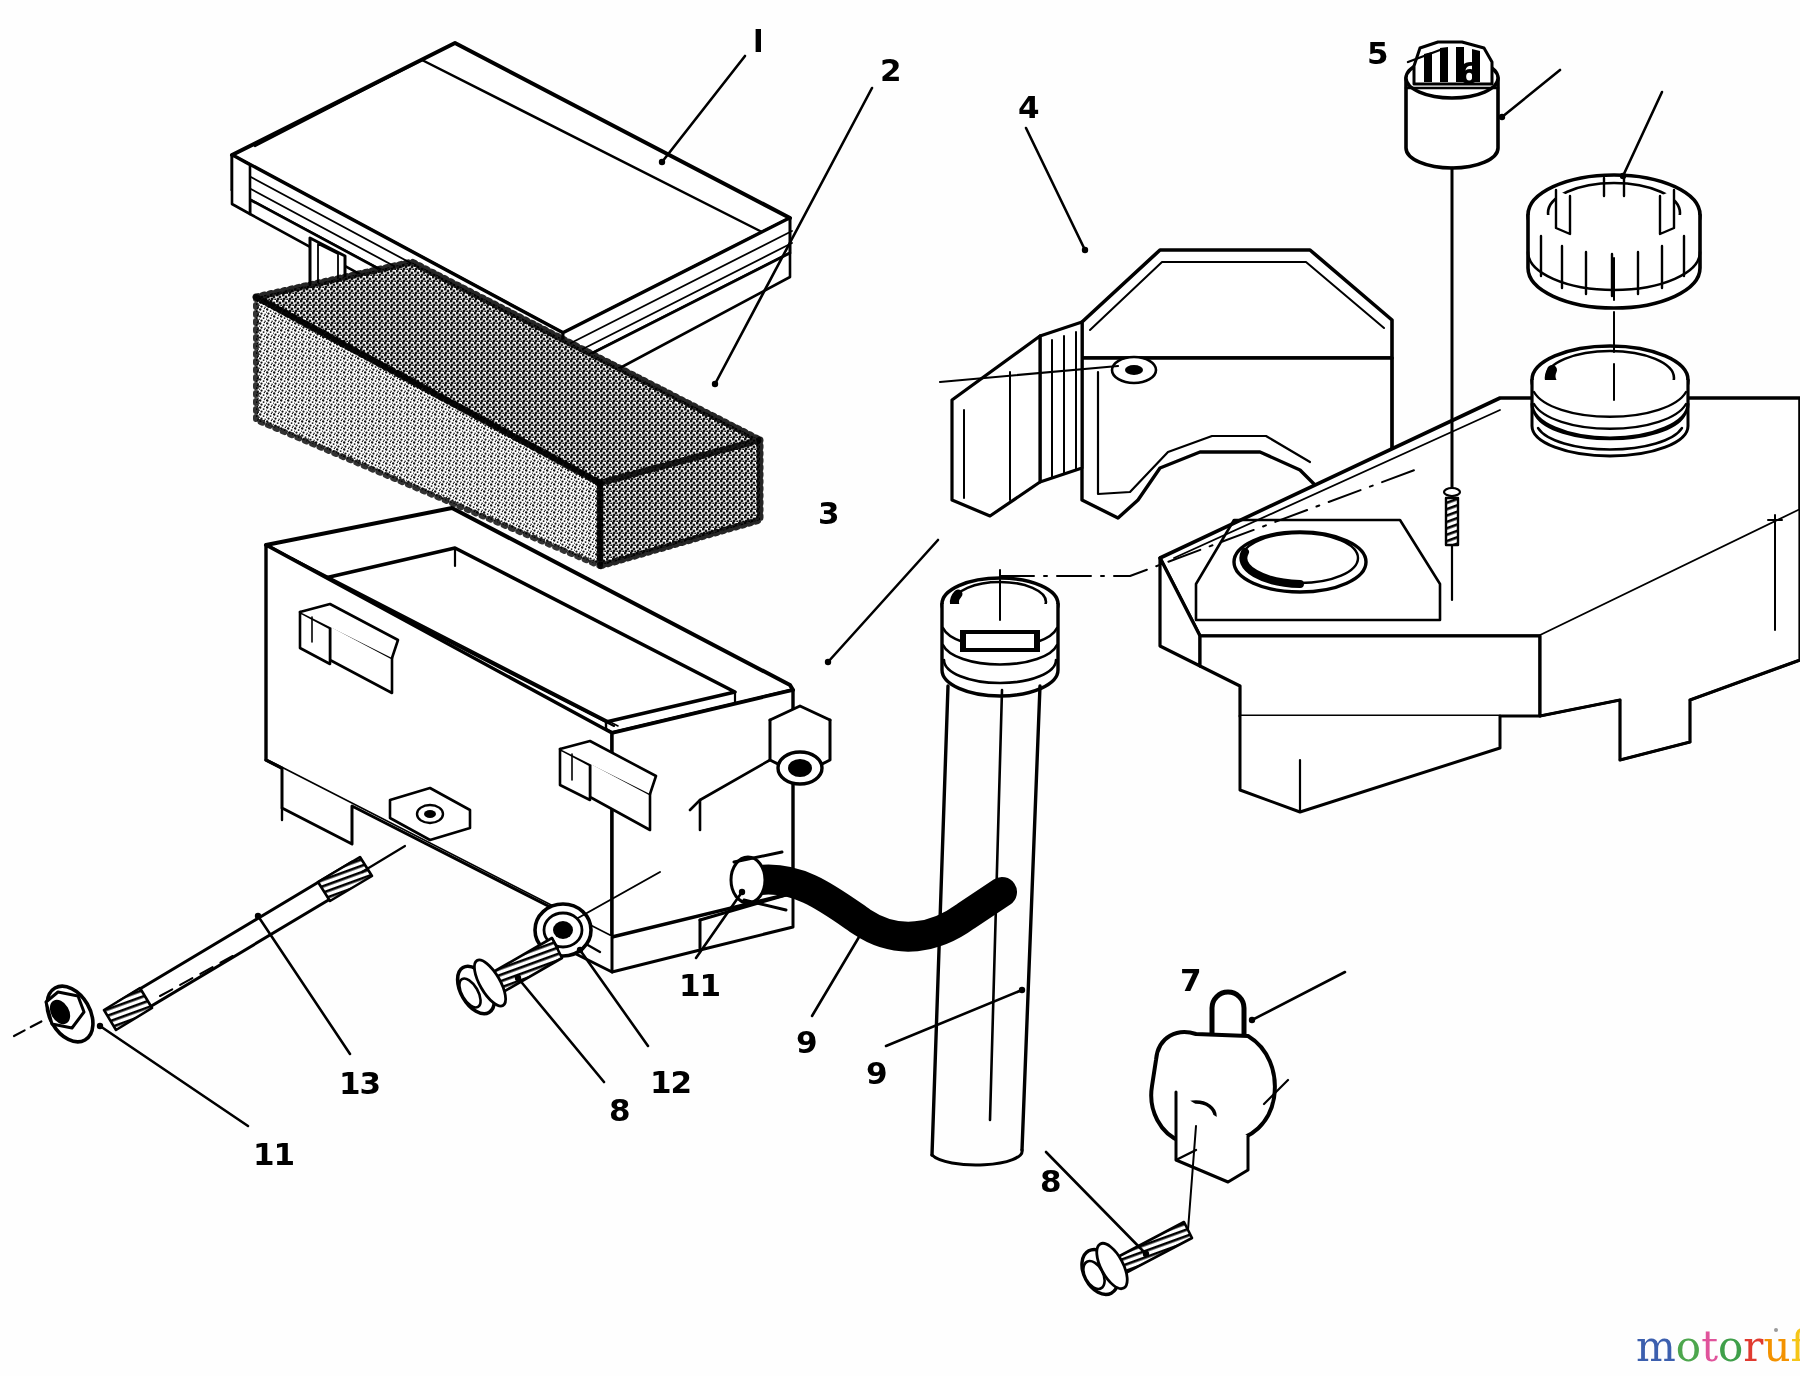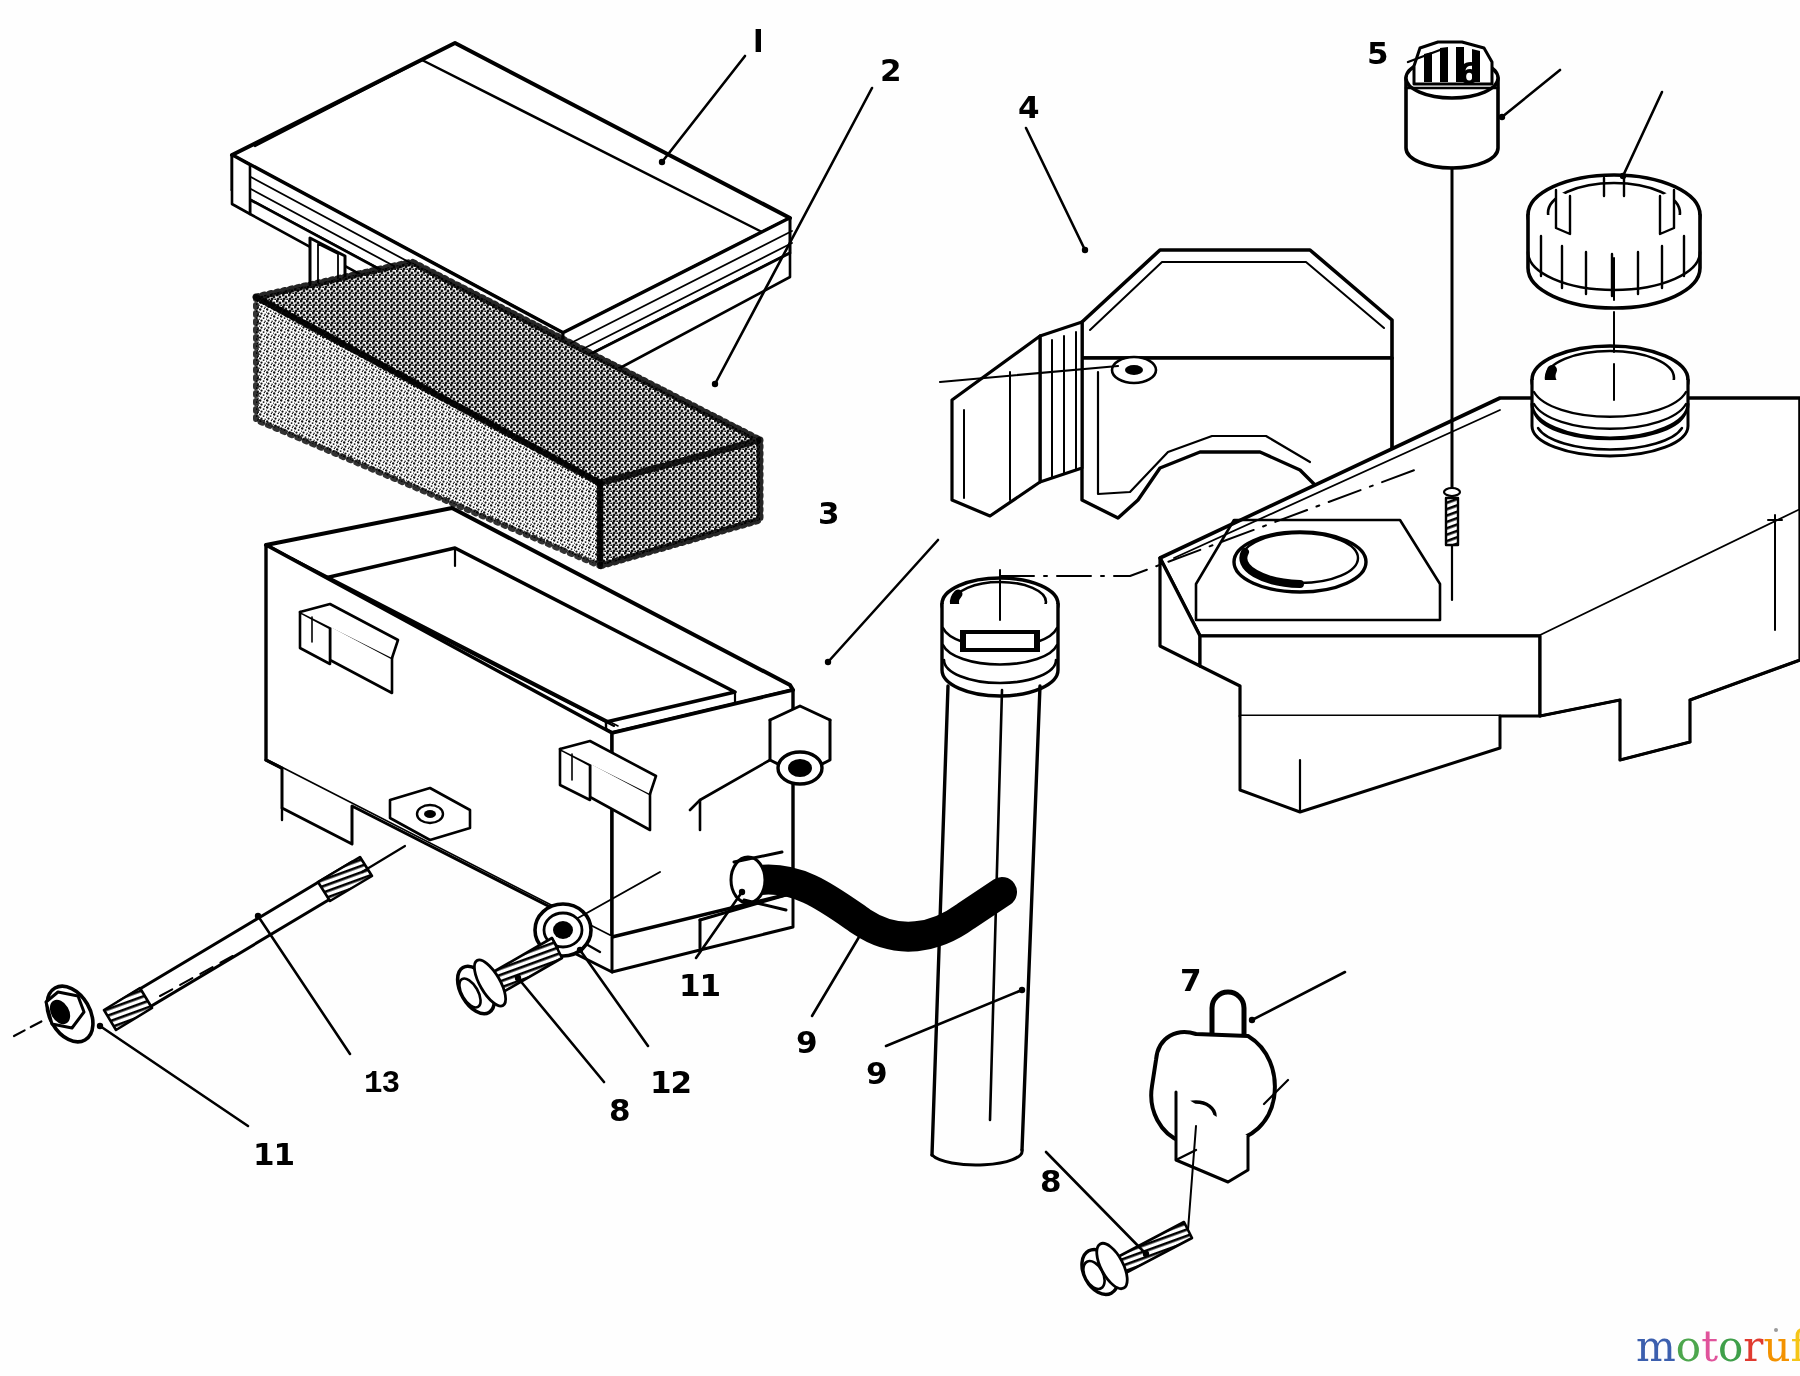--- a/index.html
+++ b/index.html
@@ -458,21 +458,21 @@
   <div class="callout" style="left:1018px; top:92px;">4</div>
   <div class="callout" style="left:1367px; top:38px;">5</div>
   <div class="callout" style="left:1458px; top:58px;">6</div>
   <div class="callout" style="left:1180px; top:965px;">7</div>
   <div class="callout" style="left:609px; top:1095px;">8</div>
   <div class="callout" style="left:1040px; top:1166px;">8</div>
   <div class="callout" style="left:866px; top:1058px;">9</div>
   <div class="callout" style="left:796px; top:1027px;">9</div>
   <div class="callout" style="left:679px; top:970px;">11</div>
   <div class="callout" style="left:650px; top:1067px;text-align:center;">12</div>
-  <div class="callout" style="left:364px; top:1068px;font-family:Liberation Mono, monospace;">13</div>
+  <div class="callout" style="left:339px; top:1068px;">13</div>
   <div class="callout" style="left:253px; top:1139px;">11</div>
 
   <div id="watermark">
     <span class="wm-l" style="color:#3c5fae">m</span><span class="wm-l" style="color:#4da64d">o</span><span class="wm-l" style="color:#e0539b">t</span><span class="wm-l" style="color:#3f9f4a">o</span><span class="wm-l" style="color:#e03a2f">r</span><span class="wm-l" style="color:#f39200">u</span><span class="wm-l" style="color:#f5c518">f</span>
     <span class="wm-dot"></span>
   </div>
 
 </div>
 
 </body></html>

